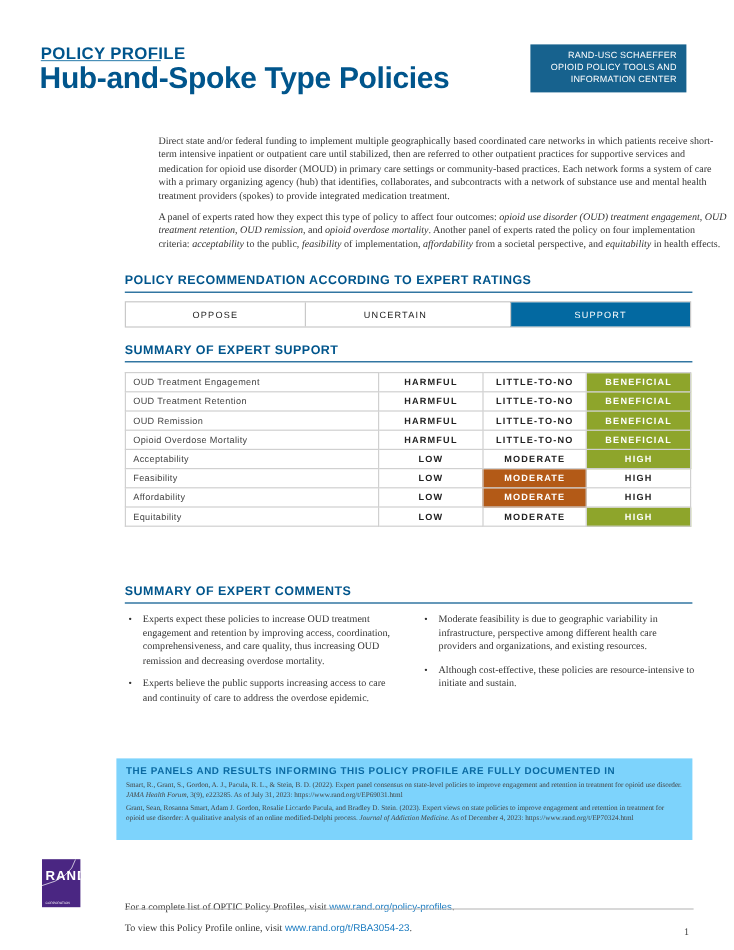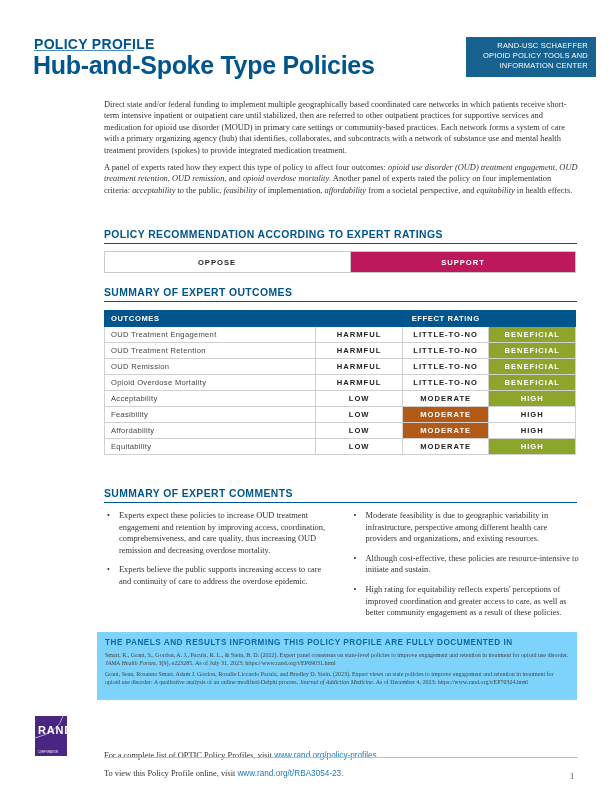--- a/index.html
+++ b/index.html
@@ -2,32 +2,32 @@
 <html><head>
 <meta charset="utf-8">
 <style>
   * { box-sizing: border-box; margin: 0; padding: 0; }
   html, body { width: 612px; height: 792px; background: #ffffff; overflow: hidden; }
   body { position: relative; font-family: "Liberation Sans", sans-serif; color: #333; }
 
   .eyebrow { position: absolute; left: 34px; top: 36px; font-size: 14px; font-weight: bold; color: #00558c; letter-spacing: 0.3px; }
   .eyebrow-rule { position: absolute; left: 34px; top: 50px; width: 100px; height: 1px; background: #4a90b8; }
   .title { position: absolute; left: 33px; top: 51px; font-size: 25px; font-weight: bold; color: #00558c; letter-spacing: -0.3px; }
-  .org-box { position: absolute; left: 466px; top: 37px; width: 130px; height: 40px; background: #17628e; color: #fff; font-size: 7.5px; text-align: right; padding: 4px 8px; line-height: 10px; letter-spacing: 0.2px; }
+  .org-box { position: absolute; left: 442px; top: 37px; width: 130px; height: 40px; background: #17628e; color: #fff; font-size: 7.5px; text-align: right; padding: 4px 8px; line-height: 10px; letter-spacing: 0.2px; }
 
   .intro { position: absolute; left: 104px; width: 474px; font-family: "Liberation Serif", serif; font-size: 8.4px; line-height: 11.4px; color: #333; }
   .intro p + p { margin-top: 6px; }
   .intro em { font-style: italic; }
 
   .sec-head { position: absolute; left: 104px; width: 473px; font-size: 10.4px; font-weight: bold; color: #00558c; letter-spacing: 0.4px; padding-bottom: 3px; border-bottom: 1.2px solid #00558c; }
 
   .rec-row { position: absolute; left: 104px; top: 251px; width: 472px; height: 22px; display: flex; border: 1px solid #c9c9c9; }
-  .rec-cell { flex: 1; display: flex; align-items: center; justify-content: center; font-size: 7.6px; font-weight: bold; letter-spacing: 1px; color: #222; }
+  .rec-cell { flex: 1; display: flex; align-items: center; justify-content: center; font-size: 7.6px; font-weight: normal; letter-spacing: 1px; color: #222; }
   .rec-cell + .rec-cell { border-left: 1px solid #c9c9c9; }
-  .rec-cell.active { background: #be185d; color: #fff; margin-left: 21px; }
+  .rec-cell.active { background: #0369a1; color: #fff; margin-left: 21px; }
 
   .ratings { position: absolute; left: 104px; top: 310px; width: 472px; border-collapse: collapse; font-size: 7.6px; }
   .ratings td, .ratings th { height: 16px; border: 1px solid #d0d0d0; }
   .ratings .hdr th { background: #00558c; color: #fff; font-weight: bold; letter-spacing: 0.6px; text-align: left; padding-left: 6px; border-color: #00558c; }
   .ratings .hdr th.center { text-align: center; padding-left: 0; }
   .ratings td.label { width: 210px; padding-left: 6px; color: #444; letter-spacing: 0.3px; }
   .ratings td.val { width: 86px; text-align: center; font-weight: bold; letter-spacing: 1px; color: #222; }
   .ratings td.green { background: #8ea52b; color: #fff; }
   .ratings td.orange { background: #b35a17; color: #fff; }
 
@@ -56,38 +56,35 @@
 
 <div class="eyebrow">POLICY PROFILE</div>
 <div class="eyebrow-rule"></div>
 <h1 class="title">Hub-and-Spoke Type Policies</h1>
 <div class="org-box">
   <div>RAND-USC SCHAEFFER</div>
   <div>OPIOID POLICY TOOLS AND</div>
   <div>INFORMATION CENTER</div>
 </div>
 
-<div class="intro" style="top:99px;">
+<div class="intro" style="top:112px;margin-left:28px;">
   <p>Direct state and/or federal funding to implement multiple geographically based coordinated care networks in which patients receive short-term intensive inpatient or outpatient care until stabilized, then are referred to other outpatient practices for supportive services and medication for opioid use disorder (MOUD) in primary care settings or community-based practices. Each network forms a system of care with a primary organizing agency (hub) that identifies, collaborates, and subcontracts with a network of substance use and mental health treatment providers (spokes) to provide integrated medication treatment.</p>
   <p><span>A panel of experts rated how they expect this type of policy to affect four outcomes: </span><em>opioid use disorder (OUD) treatment engagement</em><span>, </span><em>OUD treatment retention</em><span>, </span><em>OUD remission</em><span>, and </span><em>opioid overdose mortality</em><span>. Another panel of experts rated the policy on four implementation criteria: </span><em>acceptability</em><span> to the public, </span><em>feasibility</em><span> of implementation, </span><em>affordability</em><span> from a societal perspective, and </span><em>equitability</em><span> in health effects.</span></p>
 </div>
 
 <div class="sec-head" style="top:229px;">POLICY RECOMMENDATION ACCORDING TO EXPERT RATINGS</div>
 <div class="rec-row">
   <div class="rec-cell">OPPOSE</div>
+  <div class="rec-cell">UNCERTAIN</div>
   <div class="rec-cell active">SUPPORT</div>
 </div>
 
-<div class="sec-head" style="top:287px;">SUMMARY OF EXPERT OUTCOMES</div>
+<div class="sec-head" style="top:287px;">SUMMARY OF EXPERT SUPPORT</div>
 <table class="ratings">
   <tbody>
-      <tr class="hdr">
-    <th>OUTCOMES</th>
-    <th class="center" colspan="3">EFFECT RATING</th>
-  </tr>
   <tr>
     <td class="label">OUD Treatment Engagement</td>
     <td class="val">HARMFUL</td>
     <td class="val">LITTLE-TO-NO</td>
     <td class="val green">BENEFICIAL</td>
   </tr>
   <tr>
     <td class="label">OUD Treatment Retention</td>
     <td class="val">HARMFUL</td>
     <td class="val">LITTLE-TO-NO</td>
@@ -134,21 +131,20 @@
 
 <div class="sec-head" style="top:488px;">SUMMARY OF EXPERT COMMENTS</div>
 <div class="comments">
   <ul>
     <li>Experts expect these policies to increase OUD treatment engagement and retention by improving access, coordination, comprehensiveness, and care quality, thus increasing OUD remission and decreasing overdose mortality.</li>
     <li>Experts believe the public supports increasing access to care and continuity of care to address the overdose epidemic.</li>
   </ul>
   <ul>
     <li>Moderate feasibility is due to geographic variability in infrastructure, perspective among different health care providers and organizations, and existing resources.</li>
     <li>Although cost-effective, these policies are resource-intensive to initiate and sustain.</li>
-    <li>High rating for equitability reflects experts' perceptions of improved coordination and greater access to care, as well as better community engagement as a result of these policies.</li>
   </ul>
 </div>
 
 <div class="refs">
   <div class="refs-head">THE PANELS AND RESULTS INFORMING THIS POLICY PROFILE ARE FULLY DOCUMENTED IN</div>
   <p><span>Smart, R., Grant, S., Gordon, A. J., Pacula, R. L., &amp; Stein, B. D. (2022). Expert panel consensus on state-level policies to improve engagement and retention in treatment for opioid use disorder. </span><em>JAMA Health Forum</em><span>, 3(9), e223285. As of July 31, 2023: https://www.rand.org/t/EP69031.html</span></p>
   <p><span>Grant, Sean, Rosanna Smart, Adam J. Gordon, Rosalie Liccardo Pacula, and Bradley D. Stein. (2023). Expert views on state policies to improve engagement and retention in treatment for opioid use disorder: A qualitative analysis of an online modified-Delphi process. </span><em>Journal of Addiction Medicine</em><span>. As of December 4, 2023: https://www.rand.org/t/EP70324.html</span></p>
 </div>
 
 <div class="logo">

